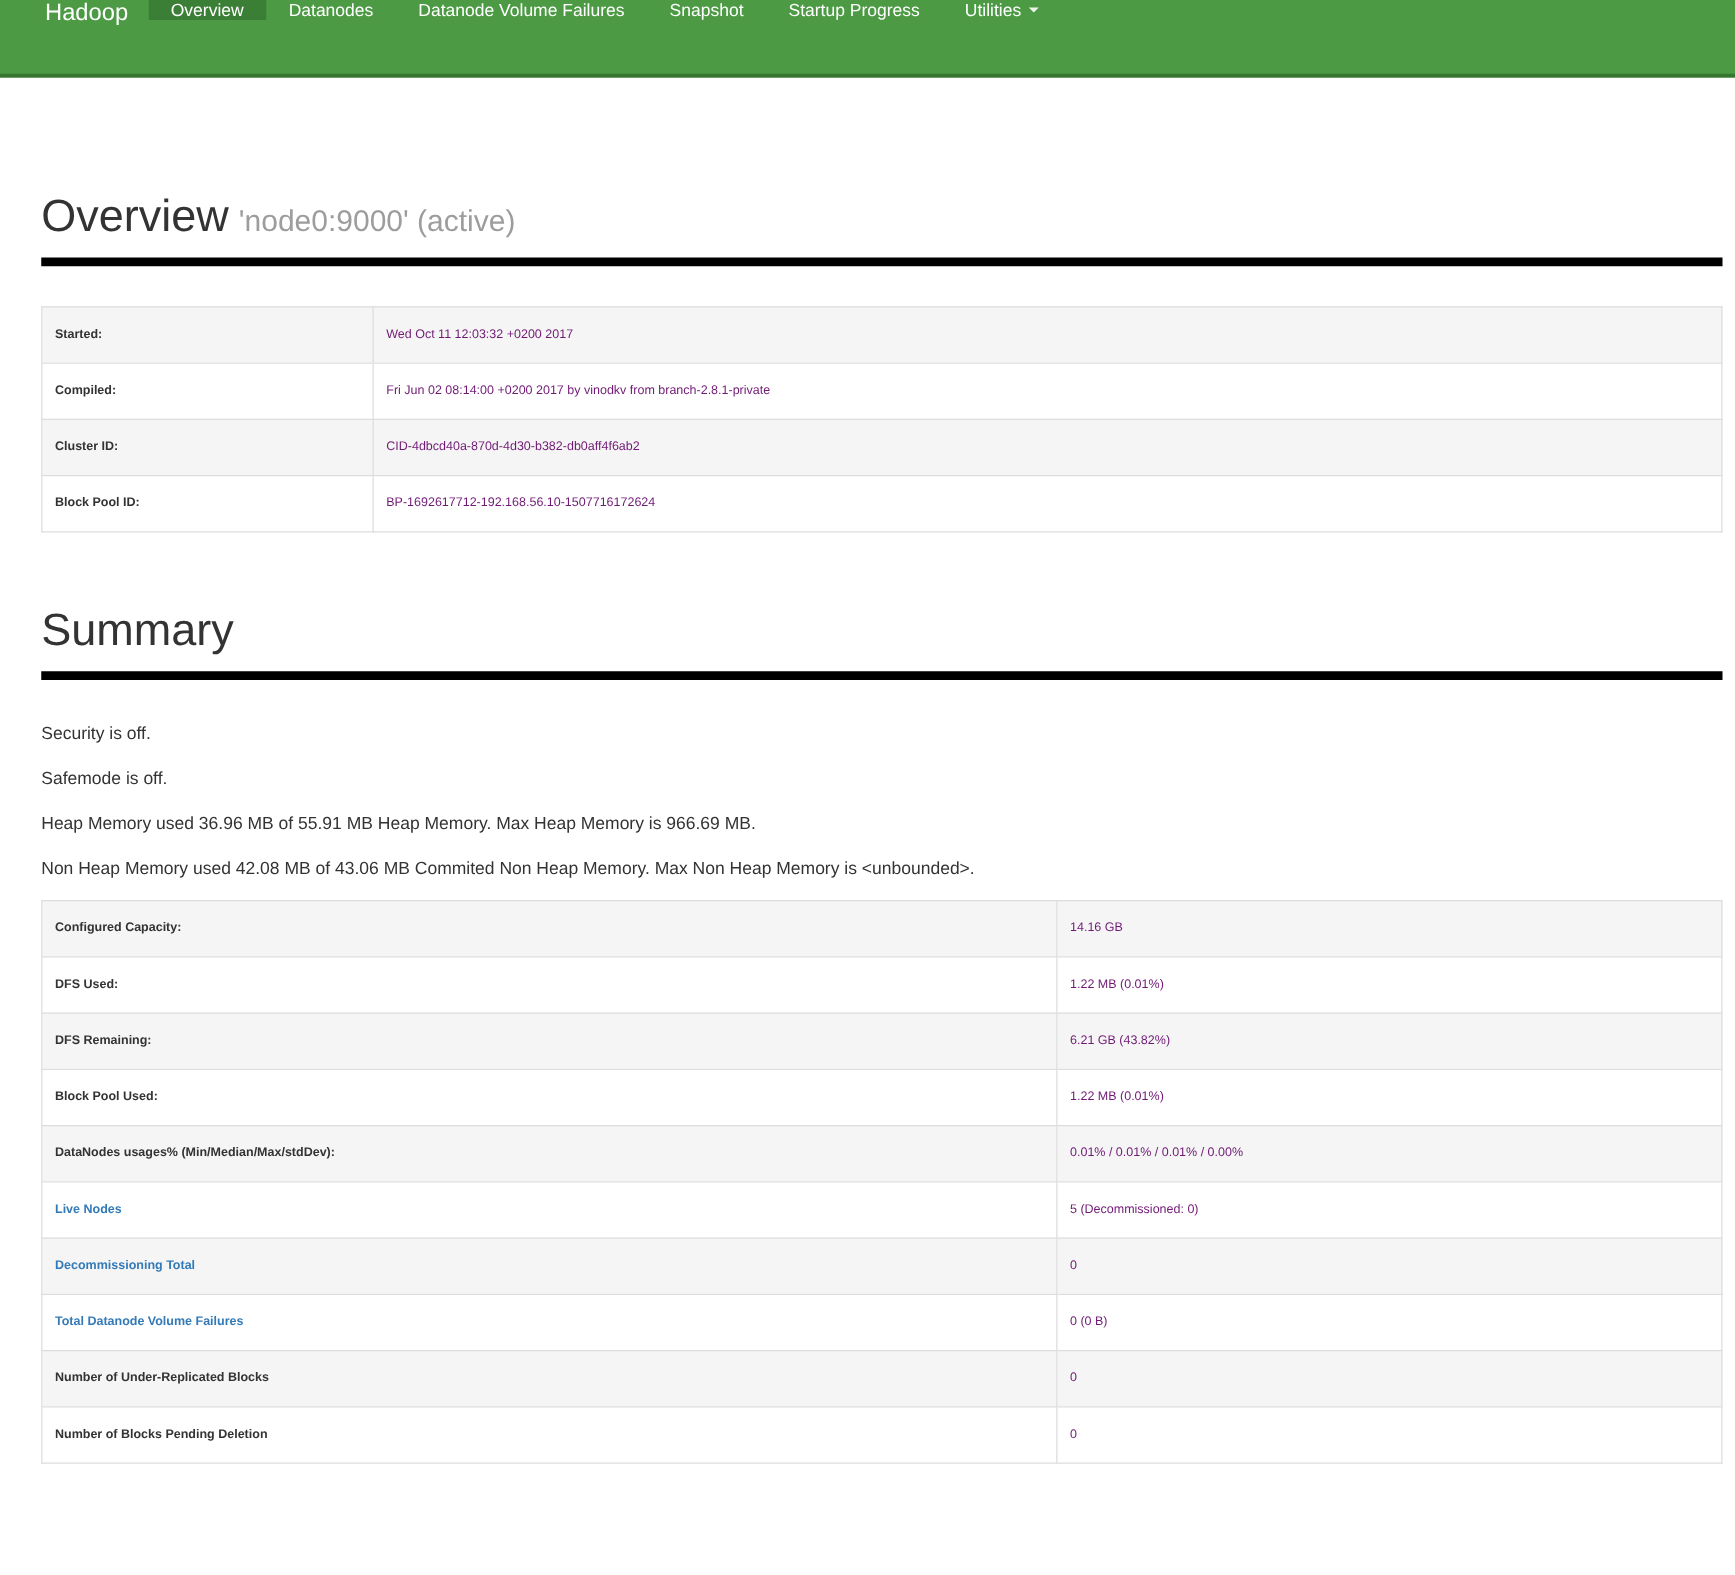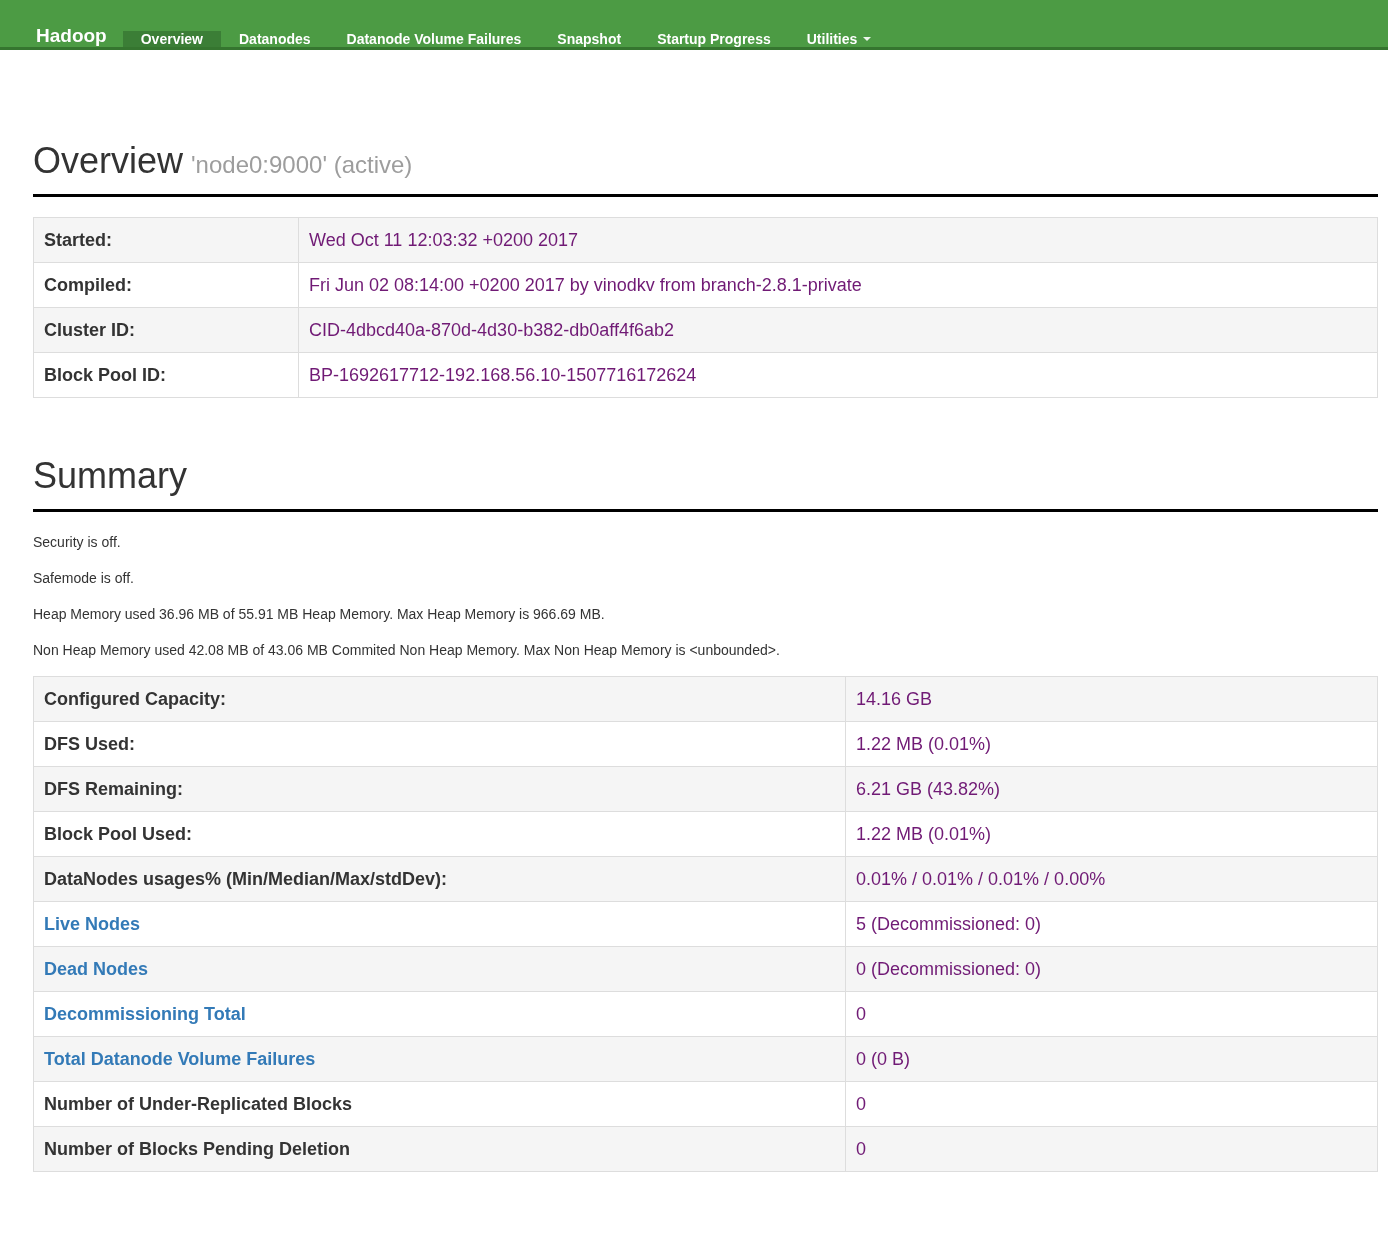--- a/index.html
+++ b/index.html
@@ -11,25 +11,24 @@
     background: #fff;
     width: 1388px;
     height: 1260px;
     overflow: hidden;
   }
 
   
   .navbar {
     background: var(--navbar-bg, #4c9b44);
     border-bottom: 3px solid var(--navbar-border, #35752f);
-    height: 50px;
-    display: flex;
-    align-items: flex-end;
+    height: 62px;
+    display: flex;
+    align-items: flex-start;
     padding-left: 36px;
-    font-weight: bold;
   }
   .brand {
     color: #fff;
     font-size: 19px;
     display: flex;
     align-items: center;
     padding-right: 16px;
     text-decoration: none;
     cursor: pointer;
   }
@@ -56,22 +55,22 @@
     border-top: 4px solid rgba(255,255,255,0.9);
     border-left: 4px solid transparent;
     border-right: 4px solid transparent;
   }
 
   
   .content { padding: 0 10px 0 33px; }
 
   .page-header {
     padding-bottom: 9px;
-    border-bottom: 3px solid #000000;
-    margin: 55px 0 20px;
+    border-bottom: 7px solid #000000;
+    margin: 55px 0 32px;
   }
   .page-header.first { margin-top: 88px; }
   h1 {
     font-size: 36px;
     font-weight: 500;
     line-height: 1.3;
     margin: 0;
     color: #333;
   }
   h1 small {
@@ -83,21 +82,21 @@
 
   .table {
     width: 100%;
     border-collapse: collapse;
     border: 1px solid #ddd;
   }
   .table th, .table td {
     border: 1px solid #ddd;
     padding: 12px 10px;
     text-align: left;
-    font-size: 18px;
+    font-size: 10px;
     vertical-align: middle;
     line-height: 20px;
   }
   .table th { font-weight: bold; color: #333; }
   .table td { font-weight: normal; color: #701a75; }
   .table tbody tr:nth-child(odd) { background: #f5f5f5; }
   .table tbody tr:nth-child(even) { background: #fff; }
 
   .overview-table th { width: 265px; }
   .summary-table th { width: 812px; }
@@ -211,24 +210,20 @@
         </tr>
         <tr>
           <th>DataNodes usages% (Min/Median/Max/stdDev):</th>
           <td>0.01% / 0.01% / 0.01% / 0.00%</td>
         </tr>
         <tr>
           <th><a class="row-link" href="#">Live Nodes</a></th>
           <td>5 (Decommissioned: 0)</td>
         </tr>
         <tr>
-          <th><a class="row-link" href="#">Dead Nodes</a></th>
-          <td>0 (Decommissioned: 0)</td>
-        </tr>
-        <tr>
           <th><a class="row-link" href="#">Decommissioning Total</a></th>
           <td>0</td>
         </tr>
         <tr>
           <th><a class="row-link" href="#">Total Datanode Volume Failures</a></th>
           <td>0 (0 B)</td>
         </tr>
         <tr>
           <th>Number of Under-Replicated Blocks</th>
           <td>0</td>

